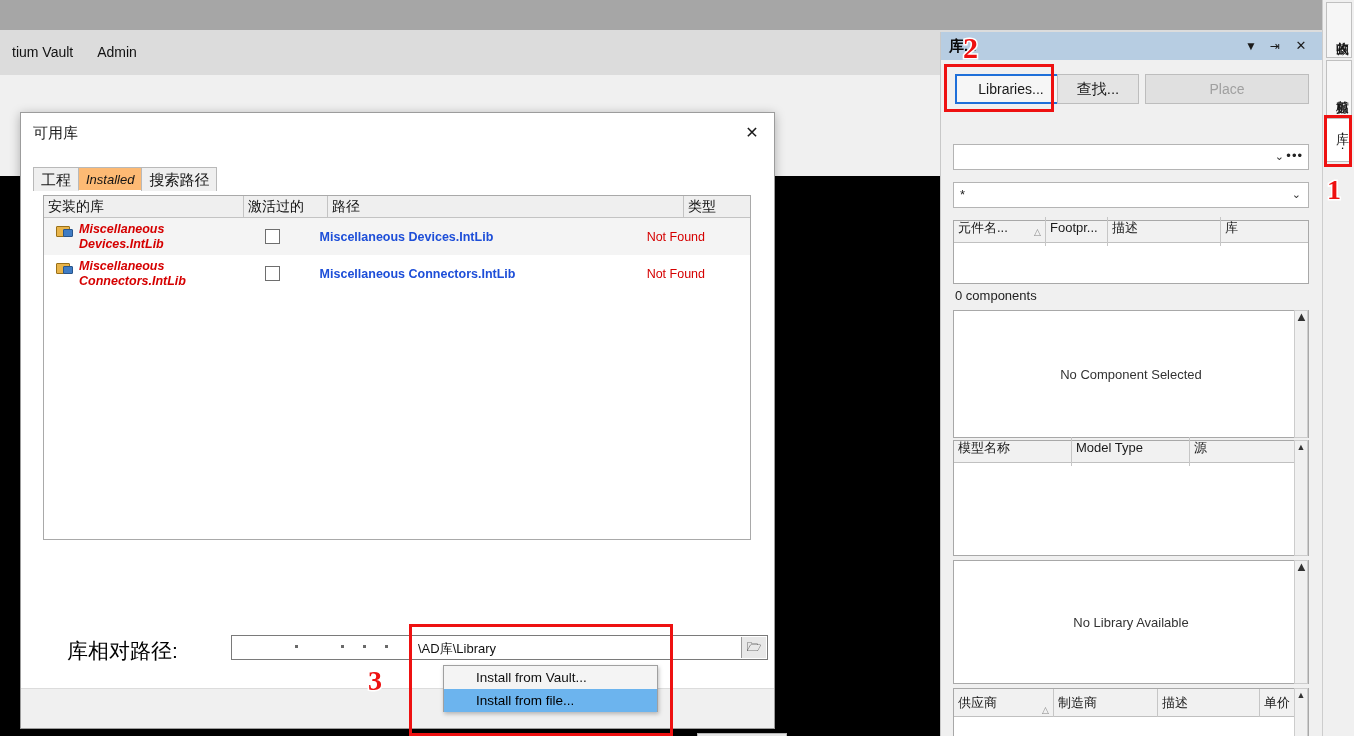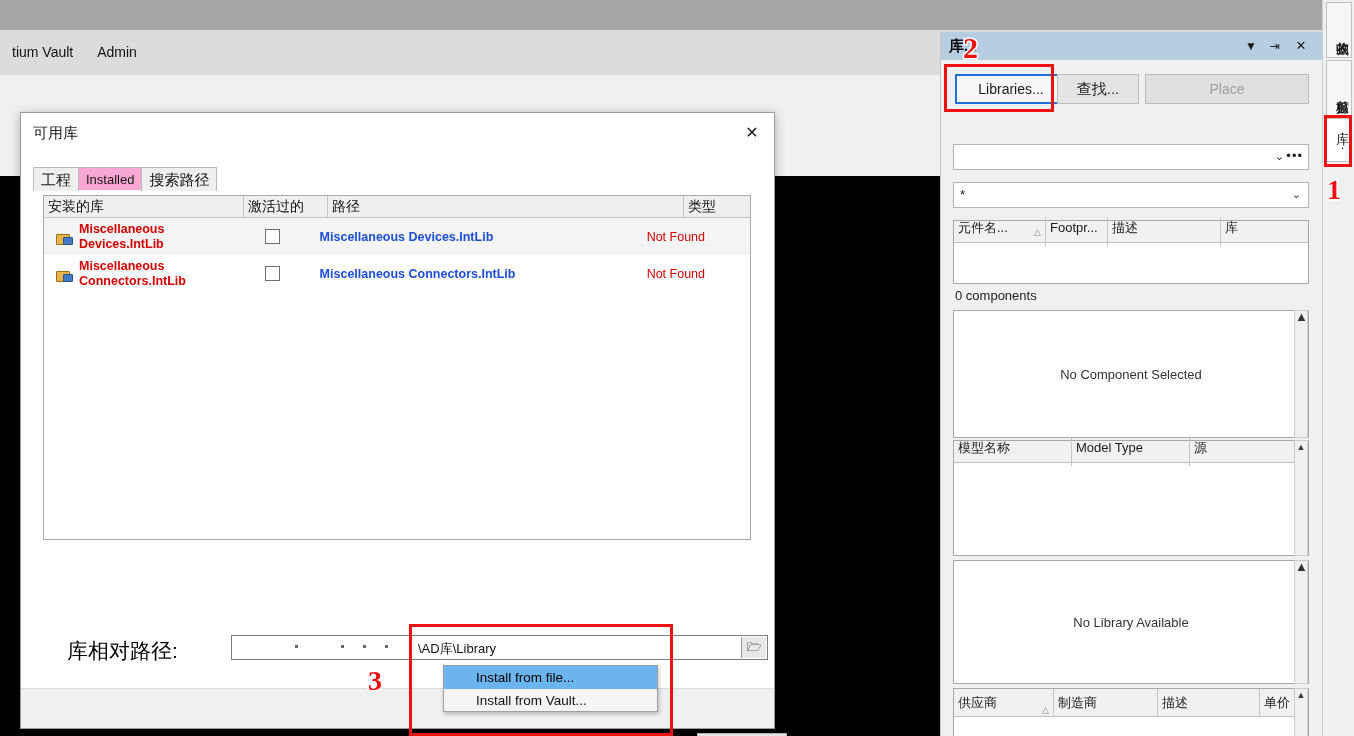--- a/index.html
+++ b/index.html
@@ -191,41 +191,41 @@
   #dlg-tabs {
     position: absolute; left: 12px; top: 14px; height: 24px;
     display: flex; align-items: flex-end;
   }
   .dlg-tab {
     height: 24px; line-height: 23px; padding: 0 7px;
     border: 1px solid #b9b9b9; border-bottom: none;
     background: #efefef; font-size: 15px; color: #141414;
     margin-right: -1px; cursor: default;
   }
-  .dlg-tab.active { background: #f9a8d4; border-bottom: 1px solid #ffffff; }
+  .dlg-tab.active { background: #fdba74; border-bottom: 1px solid #ffffff; font-style: italic; }
   .dlg-tab.small { font-size: 13px; }
 
   #tbl-installed {
     position: absolute; left: 22px; top: 42px; width: 708px; height: 345px;
     background: #ffffff; border: 1px solid #a9a9a9;
   }
   #tbl-installed-head {
     height: 22px; background: #efefef; border-bottom: 1px solid #c3c3c3;
     display: flex; align-items: center;
   }
   #tbl-installed-head .th {
     font-size: 14px; color: #111; height: 22px; line-height: 21px;
     padding-left: 4px; border-right: 1px solid #c3c3c3;
     white-space: nowrap; overflow: hidden;
   }
   #tbl-installed-head .th:last-child { border-right: none; }
   .lib-row { display: flex; align-items: center; height: 37px; }
   .lib-row.alt { background: #f4f4f4; }
   .cell-name {
-    width: 200px; display: flex; align-items: center; padding-left: 12px;
+    width: 200px; display: flex; padding-left: 12px; font-style: italic;
   }
   .lib-icon {
     width: 17px; height: 14px; margin-right: 6px; position: relative;
     flex: 0 0 auto;
   }
   .lib-icon:before {
     content: ""; position: absolute; left: 0; top: 4px;
     width: 12px; height: 9px; background: #e8b44a;
     border: 1px solid #9a7018; border-radius: 1px;
   }
@@ -492,22 +492,22 @@
     </div>
 
   </div>
 
   <div id="dlg-footer">
     <div class="dlg-btn" id="btn-close-dialog">关闭(C) (C)</div>
   </div>
 </div>
 
 <div id="menu-install">
+  <div class="menu-row">Install from Vault...</div>
   <div class="menu-row highlight">Install from file...</div>
-  <div class="menu-row">Install from Vault...</div>
 </div>
 
 <div class="annot-box" id="annot-box-libraries"></div>
 <div class="annot-box" id="annot-box-vtab"></div>
 <div class="annot-box" id="annot-box-install"></div>
 
 <div class="annot-num" id="annot-num-2">2</div>
 <div class="annot-num" id="annot-num-1">1</div>
 <div class="annot-num" id="annot-num-3">3</div>
 

